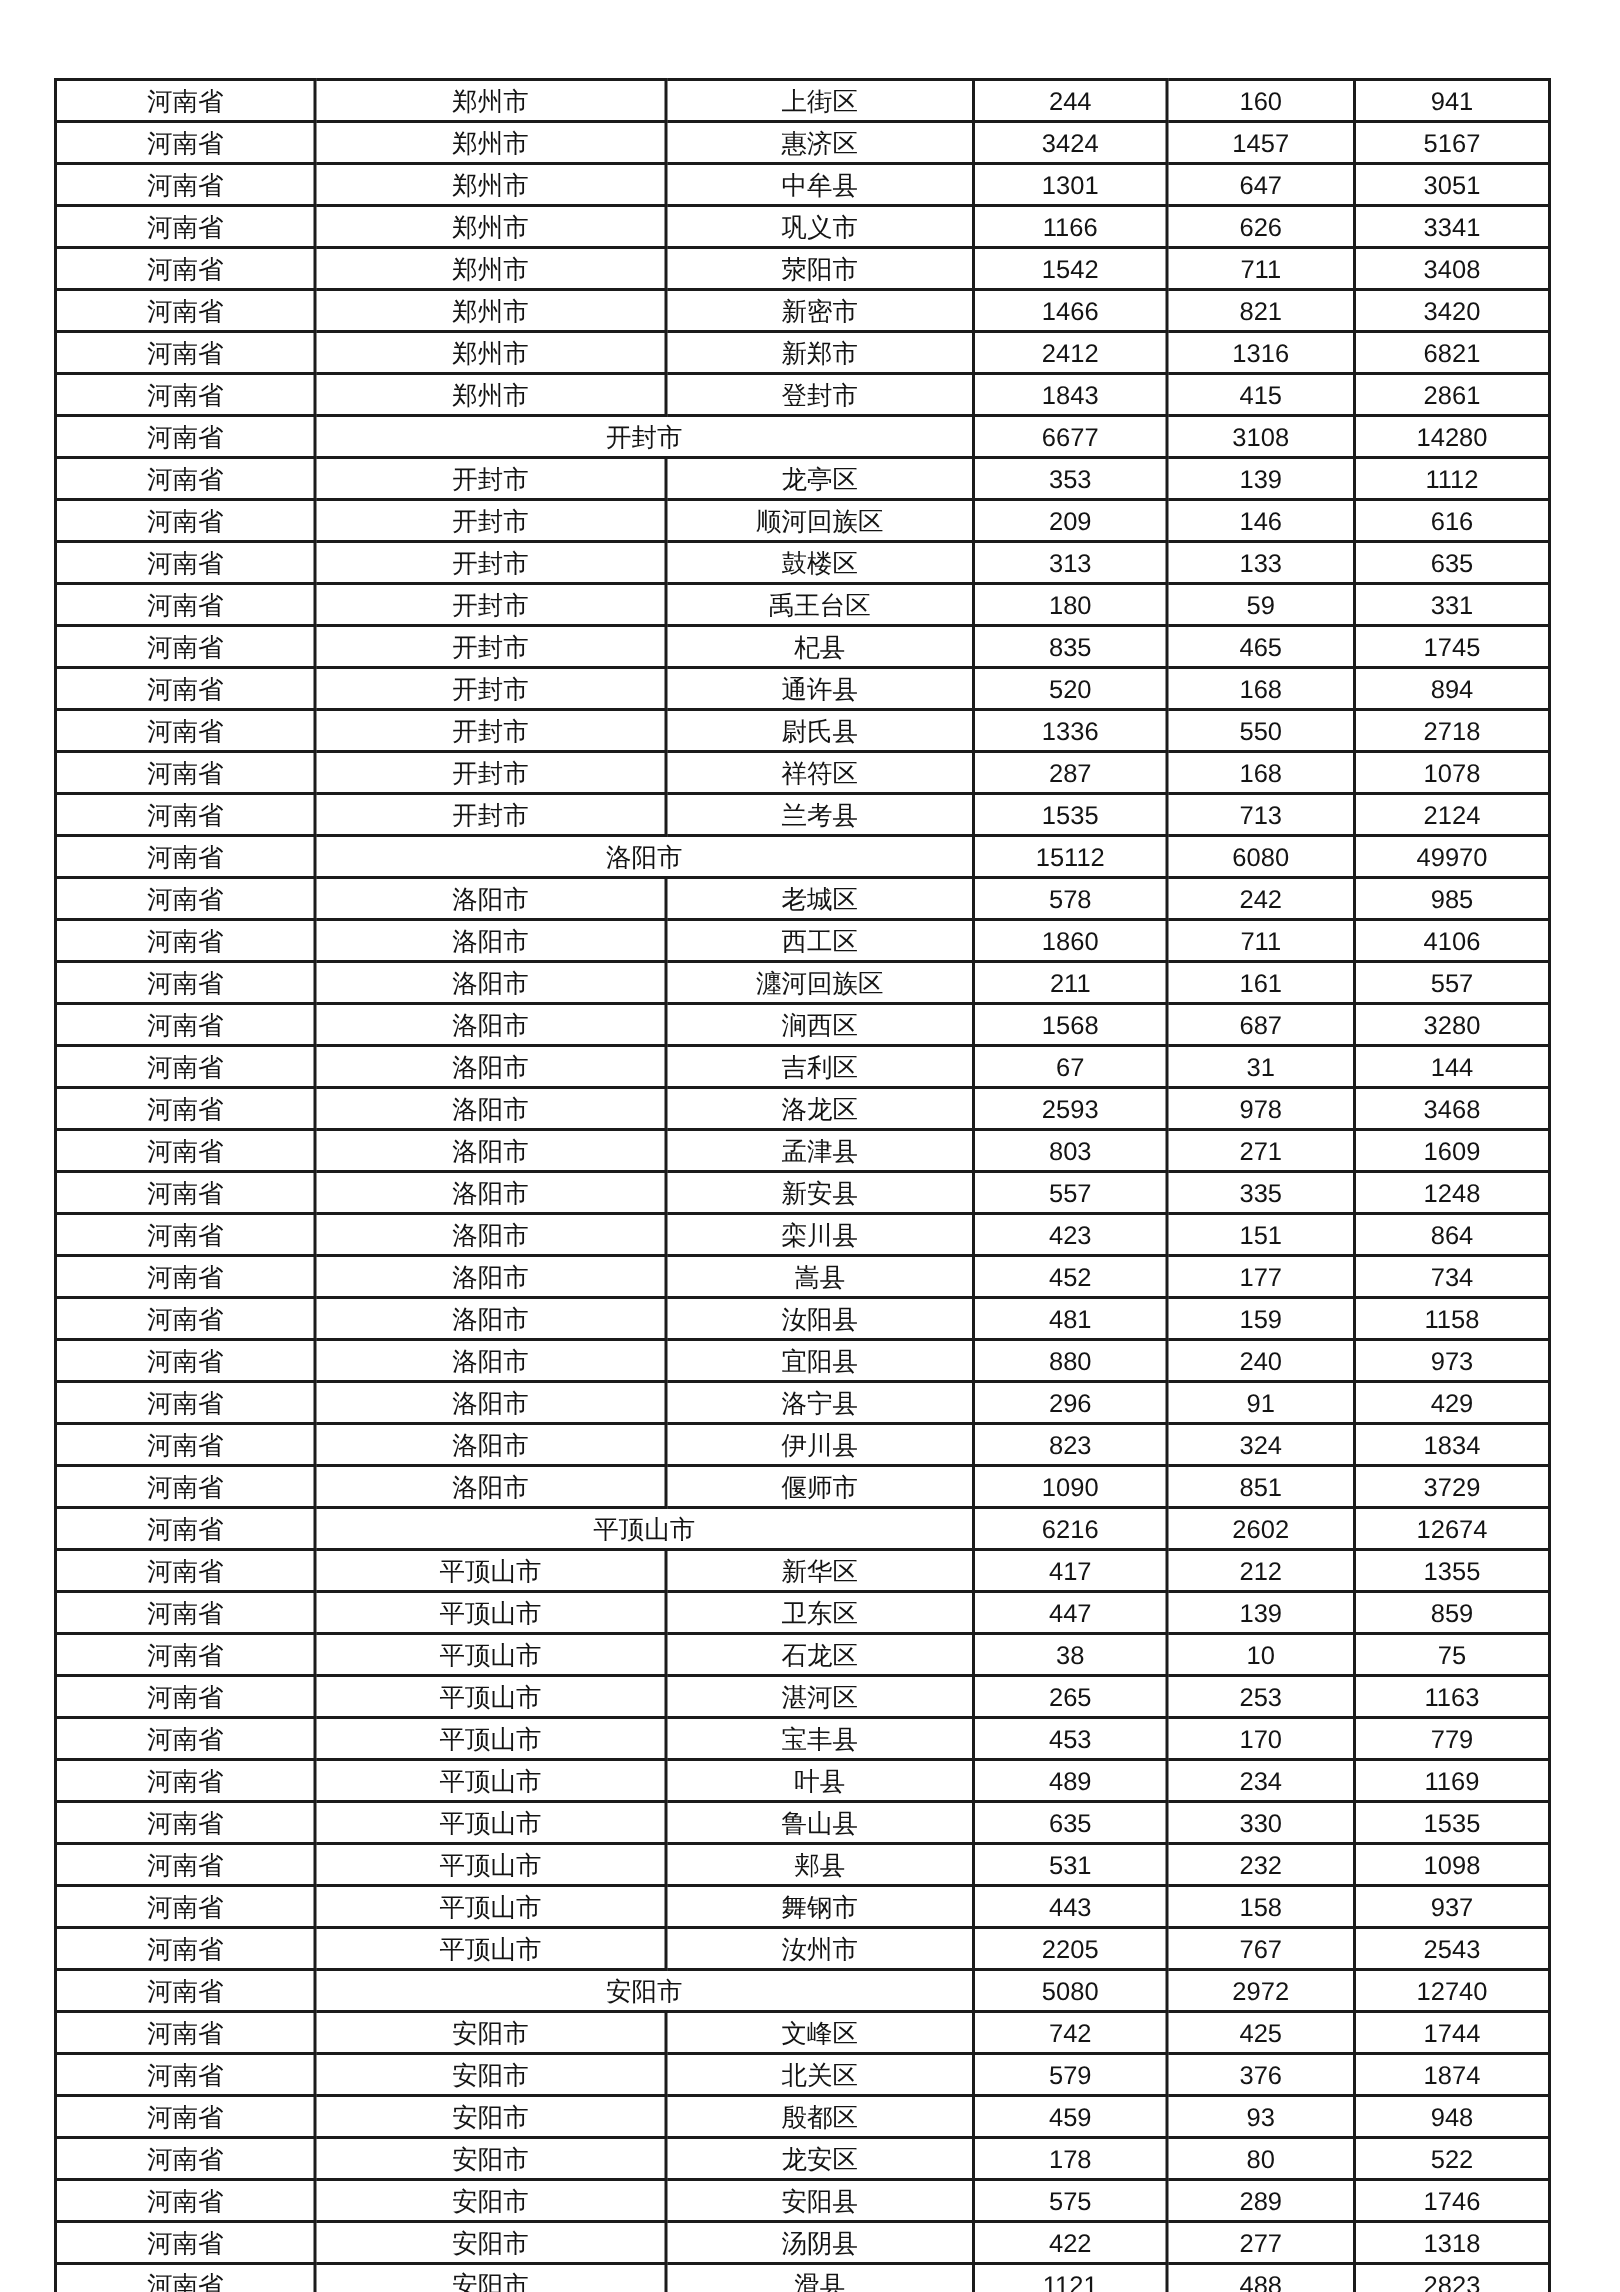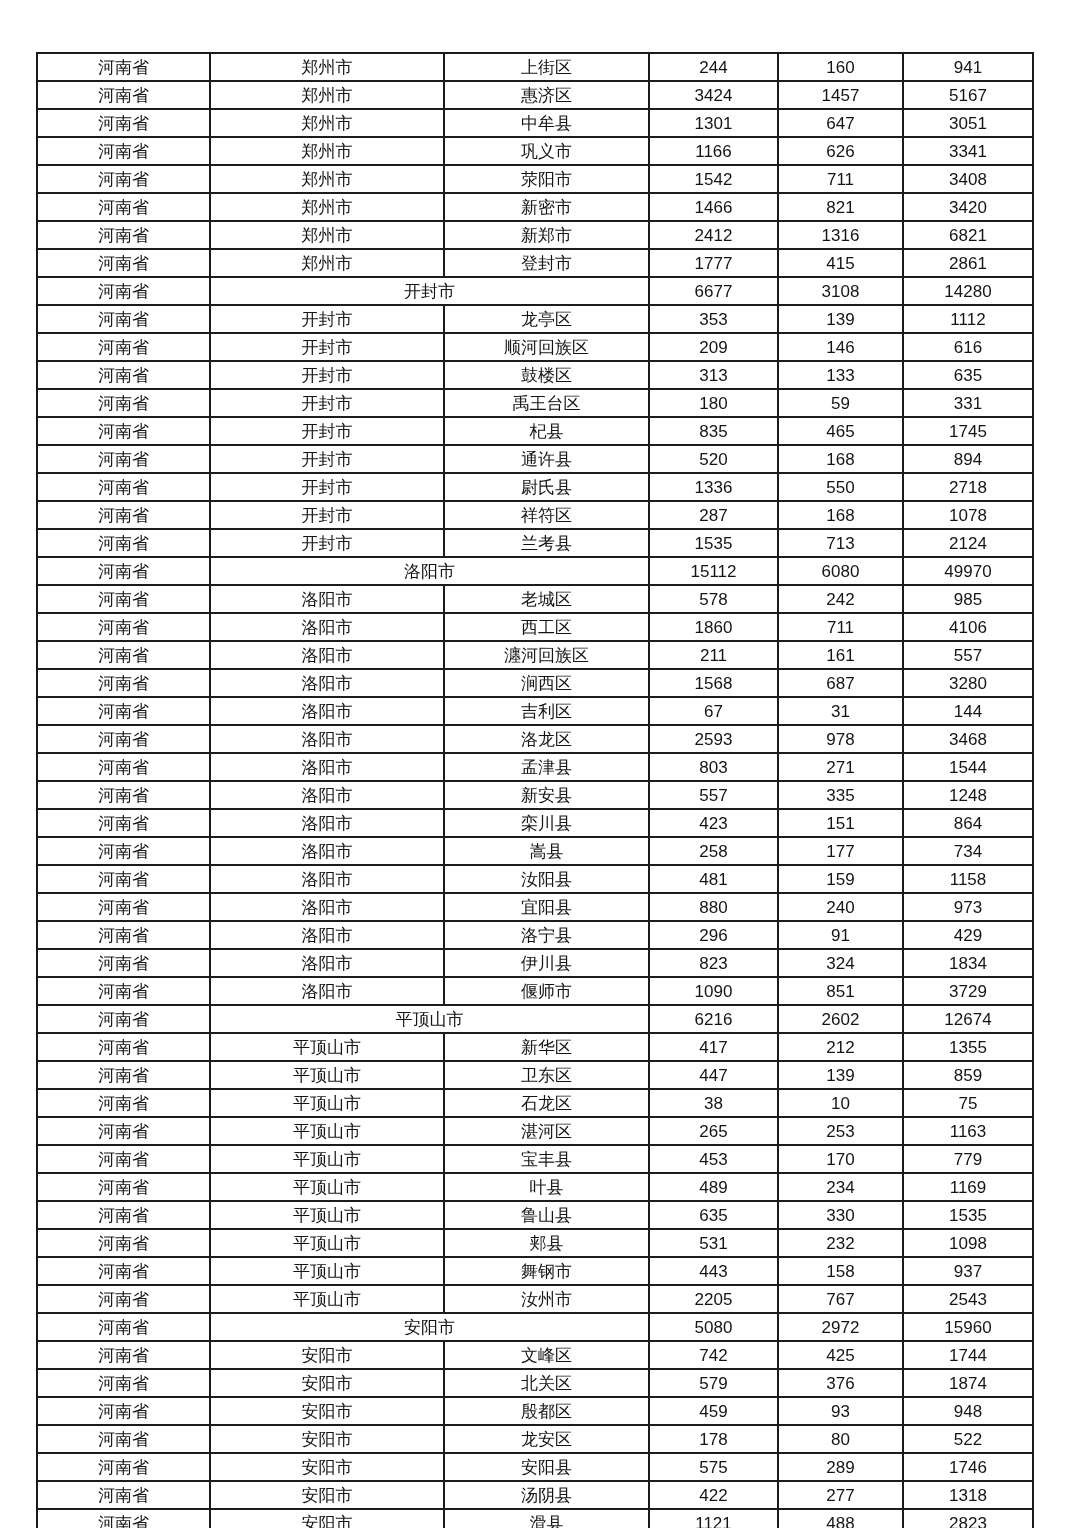--- a/index.html
+++ b/index.html
@@ -107,21 +107,21 @@
           <td>郑州市</td>
           <td>新郑市</td>
           <td>2412</td>
           <td>1316</td>
           <td>6821</td>
         </tr>
         <tr>
           <td>河南省</td>
           <td>郑州市</td>
           <td>登封市</td>
-          <td>1777</td>
+          <td>1843</td>
           <td>415</td>
           <td>2861</td>
         </tr>
         <tr>
           <td>河南省</td>
           <td colspan="2">开封市</td>
           <td>6677</td>
           <td>3108</td>
           <td>14280</td>
         </tr>
@@ -251,21 +251,21 @@
           <td>2593</td>
           <td>978</td>
           <td>3468</td>
         </tr>
         <tr>
           <td>河南省</td>
           <td>洛阳市</td>
           <td>孟津县</td>
           <td>803</td>
           <td>271</td>
-          <td>1544</td>
+          <td>1609</td>
         </tr>
         <tr>
           <td>河南省</td>
           <td>洛阳市</td>
           <td>新安县</td>
           <td>557</td>
           <td>335</td>
           <td>1248</td>
         </tr>
         <tr>
@@ -273,21 +273,21 @@
           <td>洛阳市</td>
           <td>栾川县</td>
           <td>423</td>
           <td>151</td>
           <td>864</td>
         </tr>
         <tr>
           <td>河南省</td>
           <td>洛阳市</td>
           <td>嵩县</td>
-          <td>258</td>
+          <td>452</td>
           <td>177</td>
           <td>734</td>
         </tr>
         <tr>
           <td>河南省</td>
           <td>洛阳市</td>
           <td>汝阳县</td>
           <td>481</td>
           <td>159</td>
           <td>1158</td>
@@ -409,21 +409,21 @@
           <td>汝州市</td>
           <td>2205</td>
           <td>767</td>
           <td>2543</td>
         </tr>
         <tr>
           <td>河南省</td>
           <td colspan="2">安阳市</td>
           <td>5080</td>
           <td>2972</td>
-          <td>15960</td>
+          <td>12740</td>
         </tr>
         <tr>
           <td>河南省</td>
           <td>安阳市</td>
           <td>文峰区</td>
           <td>742</td>
           <td>425</td>
           <td>1744</td>
         </tr>
         <tr>

